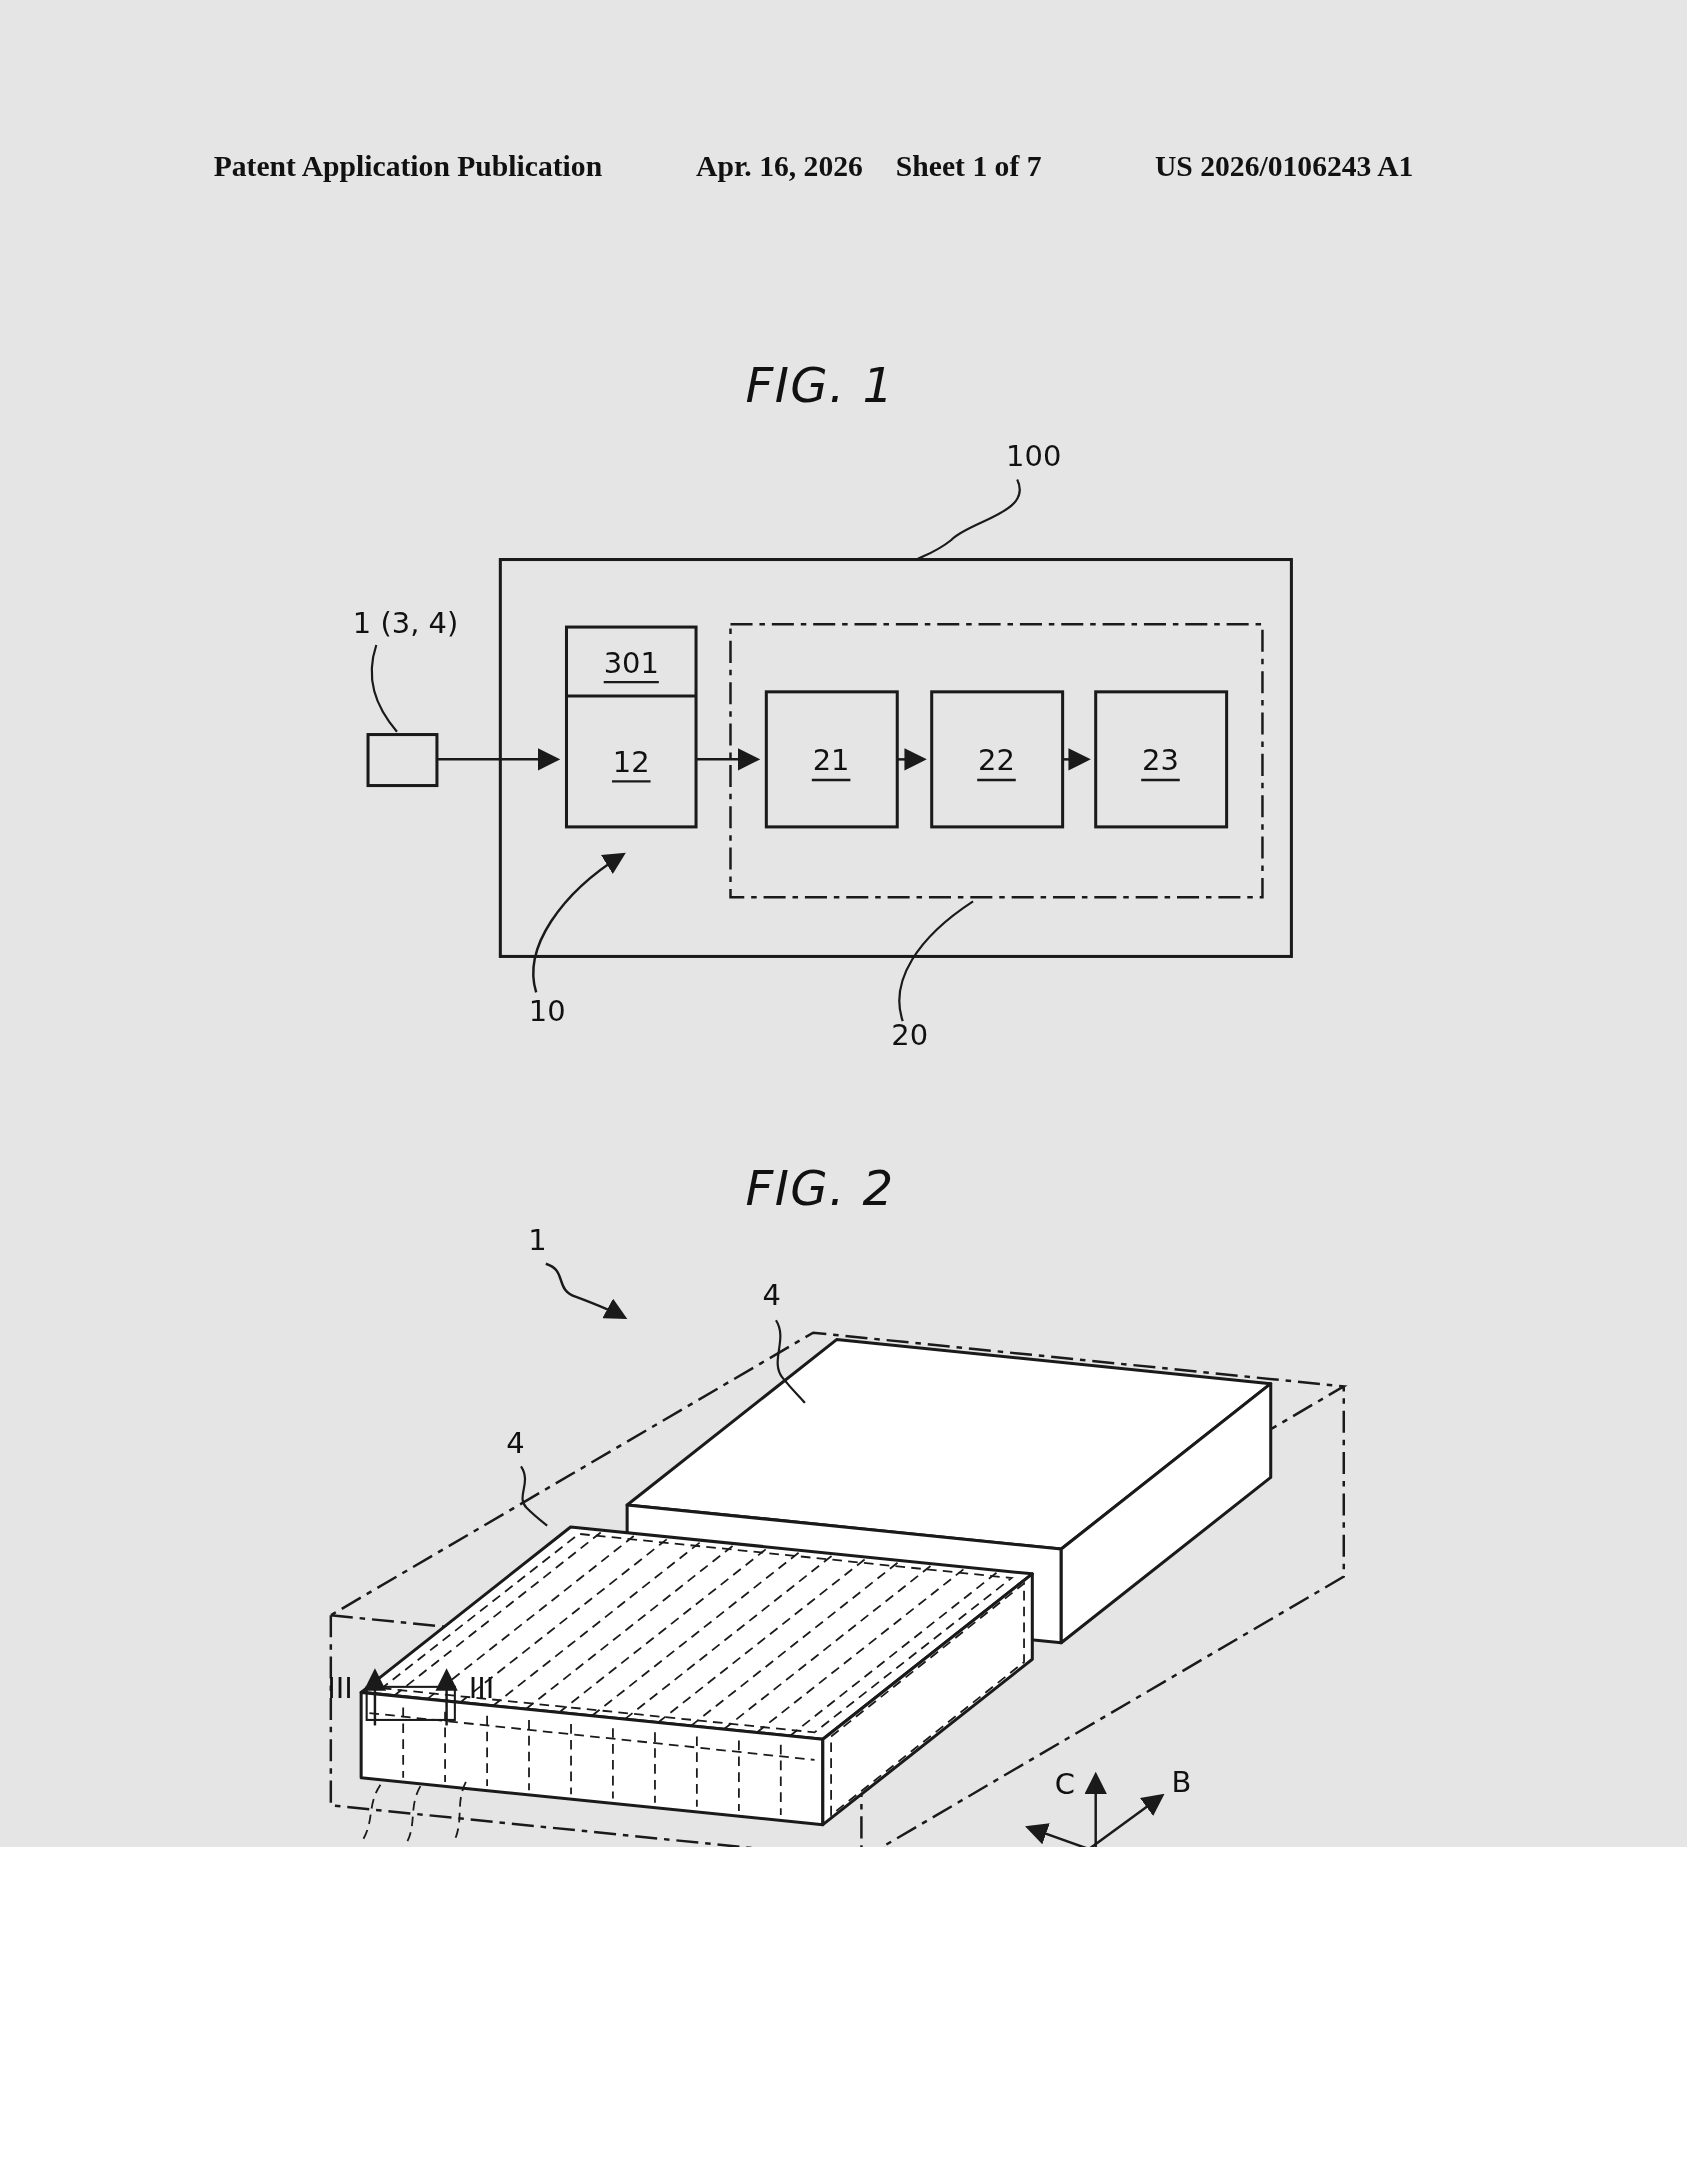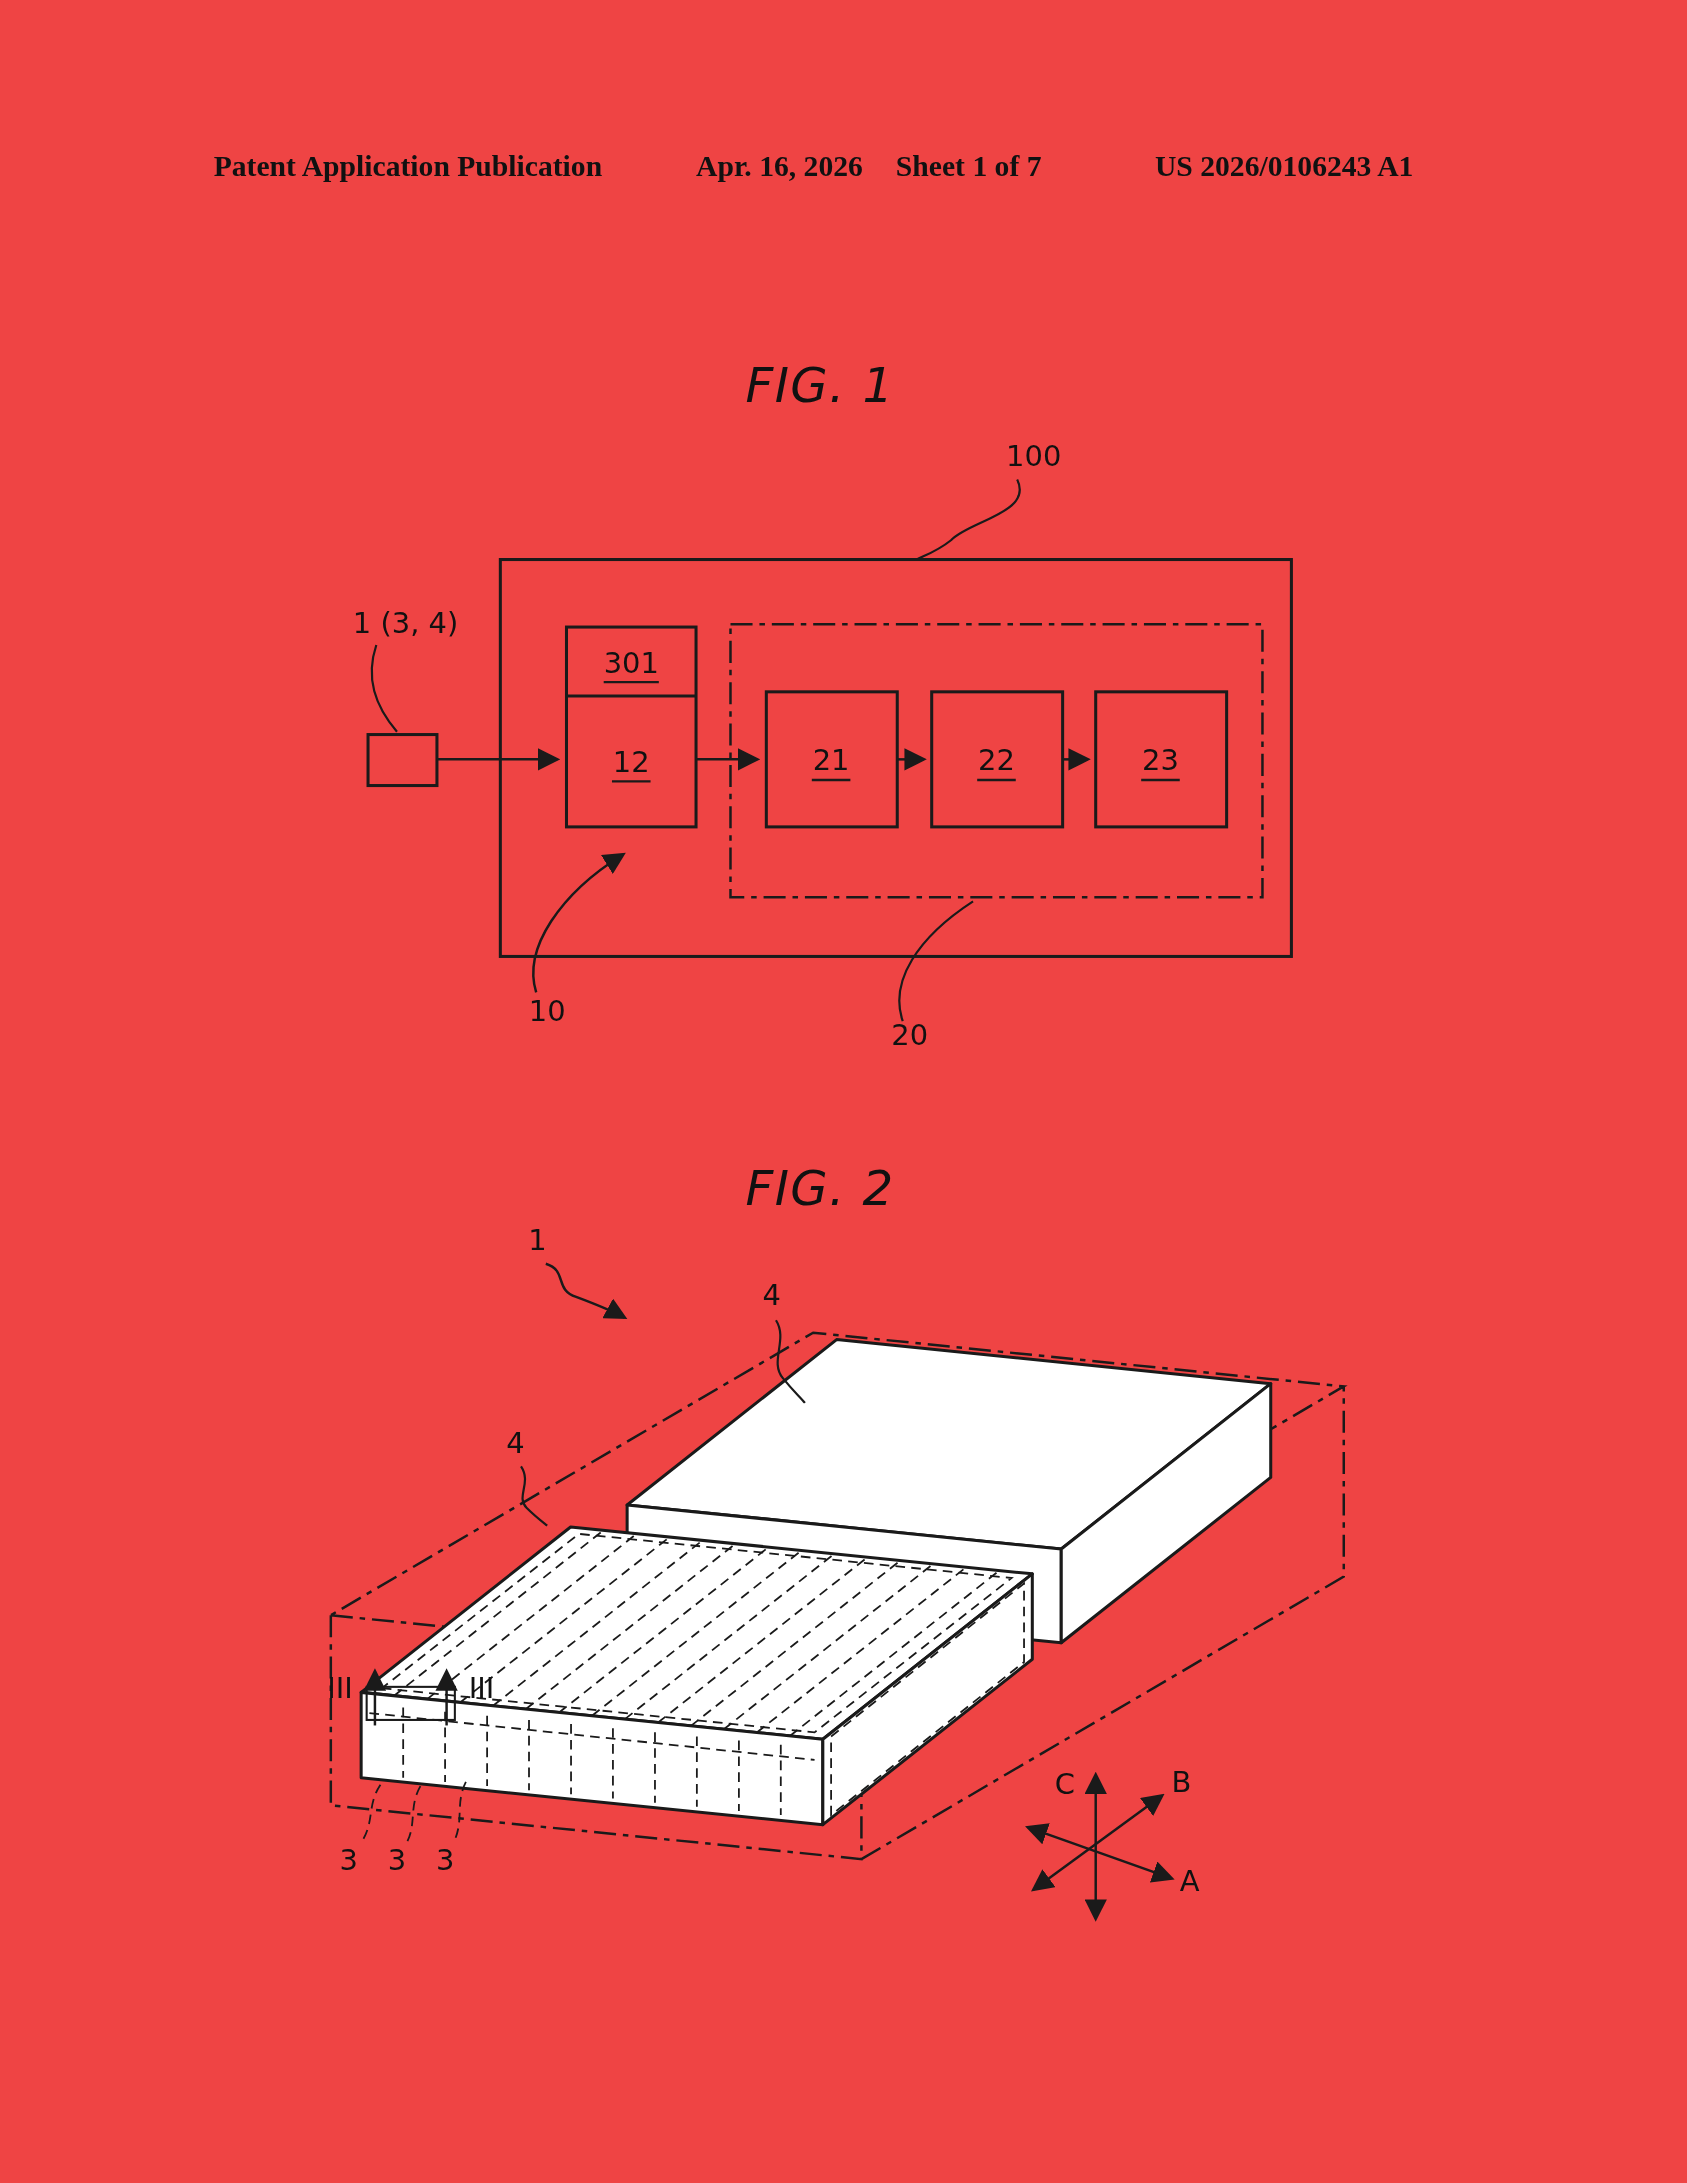--- a/index.html
+++ b/index.html
@@ -1,16 +1,16 @@
 <!DOCTYPE html>
 <html style="font-size:10.6px"><head>
 <meta charset="utf-8">
 <style>
   html,body{margin:0;padding:0;background:#ffffff;}
-  .page{width:1687px;height:2183px;background:#ef4444;position:relative;overflow:hidden;}
+  .page{width:1687px;height:1847px;background:#e5e5e5;position:relative;overflow:hidden;}
   svg{display:block;}
   text{fill:#111111;}
   .hdr{font-family:"Liberation Serif",serif;font-weight:bold;font-size:21.5px;}
   .figtitle{font-family:"DejaVu Sans",sans-serif;font-style:italic;font-size:35px;letter-spacing:1px;}
   .lbl{font-family:"DejaVu Sans",sans-serif;font-size:21px;}
   .solid{fill:none;stroke:#1a1a1a;stroke-width:2.2;}
   .face{fill:#ffffff;stroke:#1a1a1a;stroke-width:2.2;stroke-linejoin:round;}
   .divider{stroke:#1a1a1a;stroke-width:2.2;}
   .underl{stroke:#1a1a1a;stroke-width:1.7;}
   .dashdot{fill:none;stroke:#1a1a1a;stroke-width:1.8;stroke-dasharray:16 5 4 5;}

